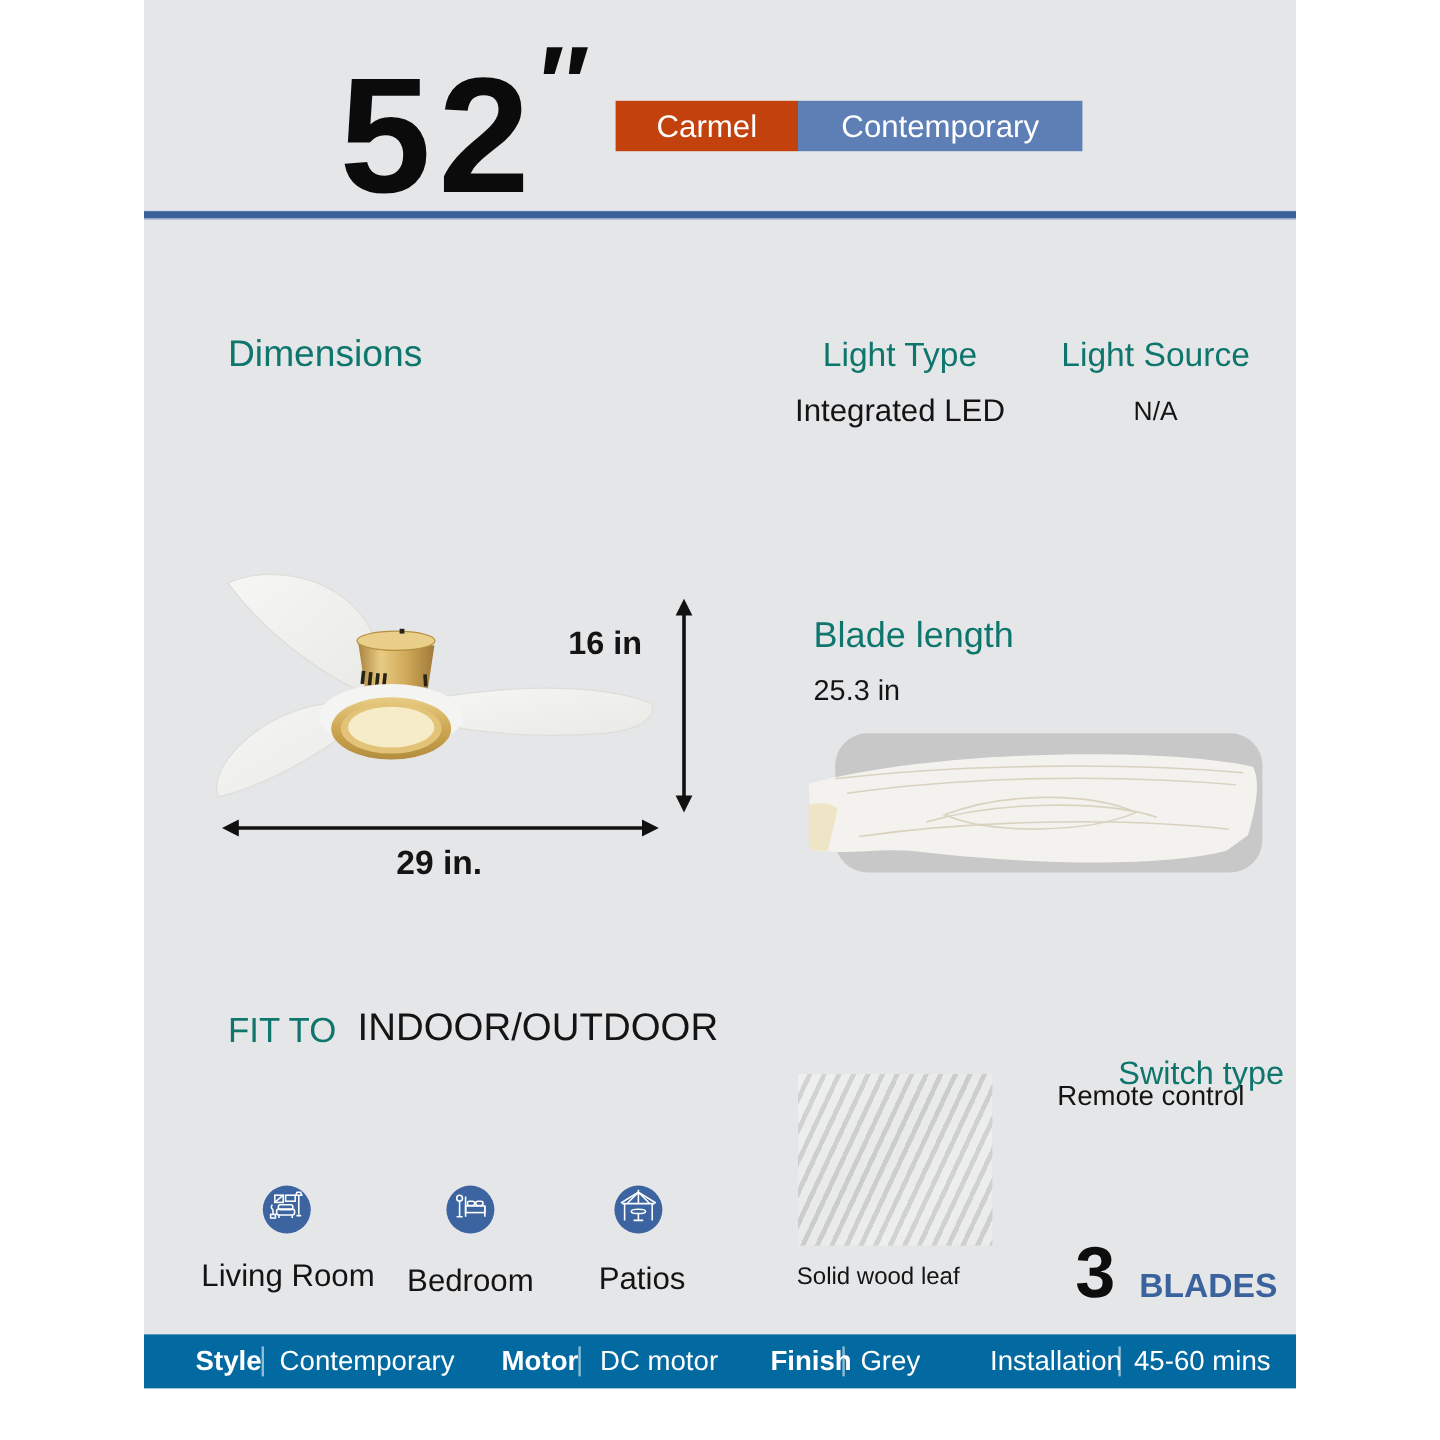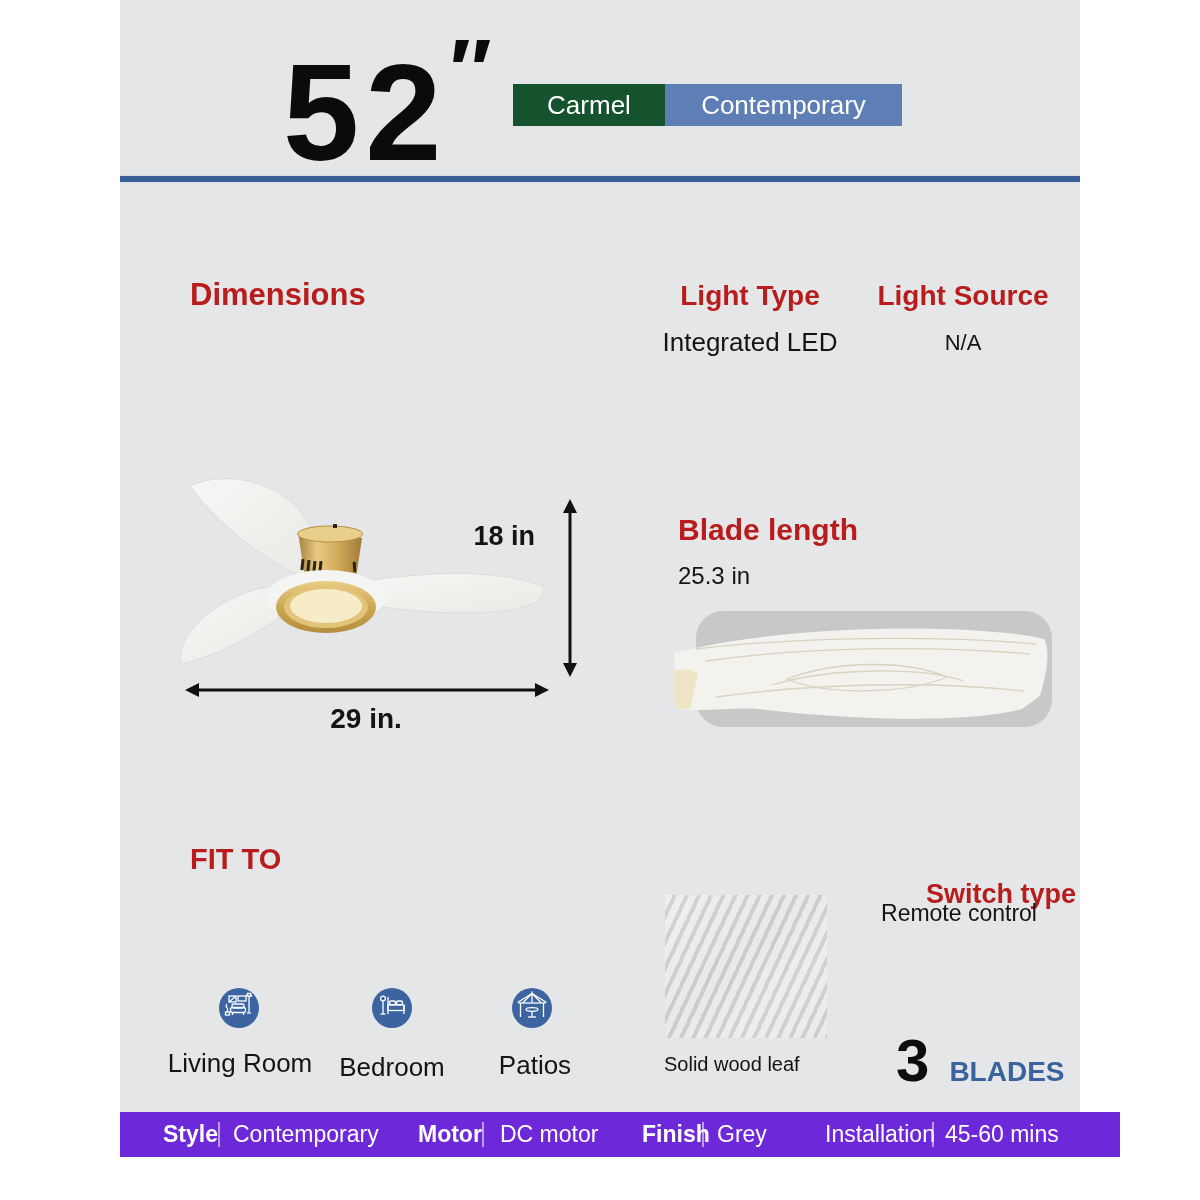--- a/index.html
+++ b/index.html
@@ -10,27 +10,27 @@
   }
   .panel{position:absolute;left:120px;top:0;width:960px;height:1154px;background:#e5e6e8;}
   .abs{position:absolute;}
 
   
   .size-title{position:absolute;left:163px;top:26px;line-height:1;font-weight:bold;color:#0b0b0b;}
   .size-num{font-size:137px;letter-spacing:6px;}
   .prime{font-size:88px;vertical-align:60px;letter-spacing:0;margin-left:2px;}
   .badge{position:absolute;left:393px;top:84px;height:42px;display:flex;}
   .badge-seg{display:flex;align-items:center;justify-content:center;color:#fff;font-size:26px;}
-  .badge-left{width:152px;background:#14532d;text-align:center;}
+  .badge-left{width:152px;background:#c2410c;text-align:center;}
   .badge-right{width:237px;background:#5d7fb5;}
   .divider{position:absolute;left:0;top:175px;width:960px;height:6px;background:#3a6098;
     border-top:1px solid #d4dce9;border-bottom:1px solid #d4dce9;}
 
   
-  .h-blue{position:absolute;color:#b91c1c;font-weight:bold;}
+  .h-blue{position:absolute;color:#0f766e;font-weight:normal;}
   .t-black{position:absolute;color:#141414;}
   .center{text-align:center;}
 
   
   .blade-img-wrap{position:absolute;left:552px;top:609px;width:386px;height:120px;}
 
   
   .wood-swatch{
     position:absolute;left:545px;top:895px;width:162px;height:143px;
     background:
@@ -43,21 +43,21 @@
   .room-label{position:absolute;font-size:26px;color:#141414;}
 
   
   .blades-count{position:absolute;left:776px;top:1026px;white-space:nowrap;}
   .blades-num{font-size:60px;font-weight:bold;color:#0d0d0d;}
   .blades-word{font-size:28px;font-weight:bold;color:#3a639e;margin-left:20px;}
 
   
   .footer-line{position:absolute;left:0;top:1131px;width:960px;height:3px;background:#6d87ad;
     border-top:1px solid #f2f4f7;border-bottom:1px solid #f2f4f7;}
-  .footer-bar{position:absolute;left:0;top:1112px;width:960px;height:45px;background:#6d28d9;padding-left:40px;}
+  .footer-bar{position:absolute;left:0;top:1112px;width:960px;height:45px;background:#0369a1;}
   .footer-bar span{position:absolute;top:50%;transform:translateY(-52%);color:#ffffff;font-size:23px;white-space:nowrap;}
   .fb{font-weight:bold;}
   .fdiv{position:absolute;top:10px;width:2px;height:25px;background:rgba(255,255,255,0.55);}
 </style>
 </head>
 <body>
 
 <div class="panel">
 
   <div class="size-title">
@@ -115,21 +115,21 @@
     <ellipse cx="166" cy="147" rx="50" ry="26" fill="url(#gRing)"></ellipse>
     <ellipse cx="166" cy="147" rx="42" ry="21" fill="#e2c377"></ellipse>
     <ellipse cx="166" cy="146" rx="36" ry="17" fill="#f6ecc8"></ellipse>
   </svg>
 
   <svg class="abs" style="left:438px;top:498px;" width="24" height="180" viewBox="0 0 24 180">
     <line x1="12" y1="12" x2="12" y2="168" stroke="#111" stroke-width="3"></line>
     <polygon points="12,1 5,15 19,15" fill="#111"></polygon>
     <polygon points="12,179 5,165 19,165" fill="#111"></polygon>
   </svg>
-  <div class="t-black" style="left:335px;top:521px;width:80px;text-align:right;font-size:27px;font-weight:bold;">18 in</div>
+  <div class="t-black" style="left:335px;top:521px;width:80px;text-align:right;font-size:27px;font-weight:bold;">16 in</div>
 
   <svg class="abs" style="left:64px;top:678px;" width="366" height="24" viewBox="0 0 366 24">
     <line x1="12" y1="12" x2="354" y2="12" stroke="#111" stroke-width="3"></line>
     <polygon points="1,12 15,5 15,19" fill="#111"></polygon>
     <polygon points="365,12 351,5 351,19" fill="#111"></polygon>
   </svg>
   <div class="t-black center" style="left:166px;top:703px;width:160px;font-size:28px;font-weight:bold;">29 in.</div>
 
   <div class="h-blue" style="left:558px;top:513px;font-size:30px;">Blade length</div>
   <div class="t-black" style="left:558px;top:562px;font-size:24px;">25.3 in</div>
@@ -144,20 +144,21 @@
         <path d="M24,40 C124,28 264,26 364,35"></path>
         <path d="M34,52 C134,38 254,36 358,45"></path>
         <path d="M44,88 C144,74 264,72 352,82"></path>
         <path d="M115,70 C165,51 235,51 275,68 C235,85 155,87 115,70 Z"></path>
         <path d="M100,76 C160,58 250,58 292,72"></path>
       </g>
     </svg>
   </div>
 
   <div class="h-blue" style="left:70px;top:843px;font-size:29px;">FIT TO</div>
+  <div class="t-black" style="left:178px;top:838px;font-size:32px;">INDOOR/OUTDOOR</div>
 
   <svg class="room-icon" style="left:97px;top:986px;" viewBox="0 0 44 44">
     <circle cx="22" cy="22" r="20" fill="#3b64a1"></circle>
     <g fill="none" stroke="#ffffff" stroke-width="1.3">
       <rect x="12" y="10" width="7" height="6"></rect>
       <path d="M12,16 L19,10"></path>
       <rect x="21" y="10" width="8" height="5"></rect>
       <path d="M32,10 L32,26"></path>
       <path d="M29.5,10 L34.5,10 L33.5,7.5 L30.5,7.5 Z"></path>
       <path d="M30,27 L34,27"></path>

